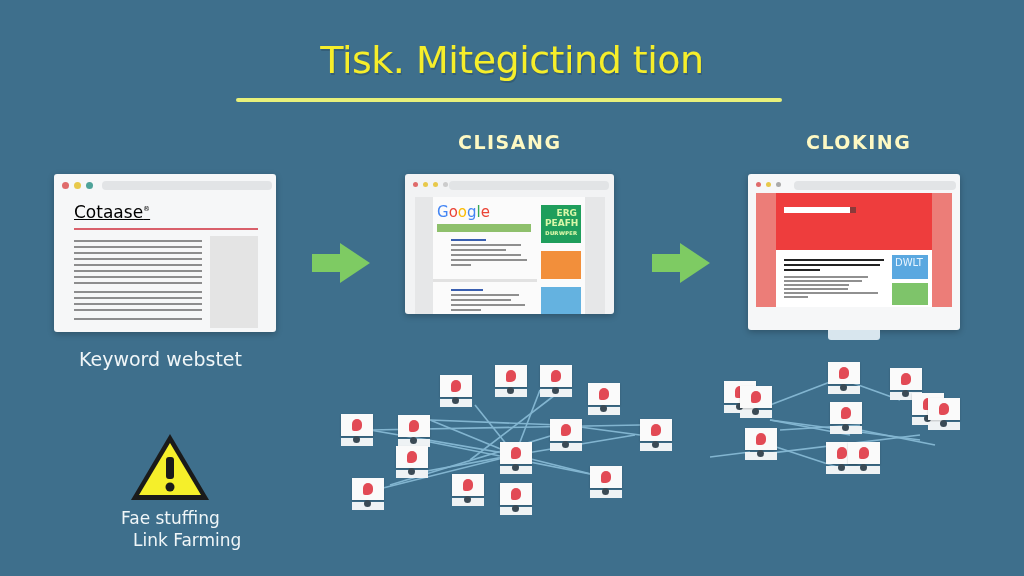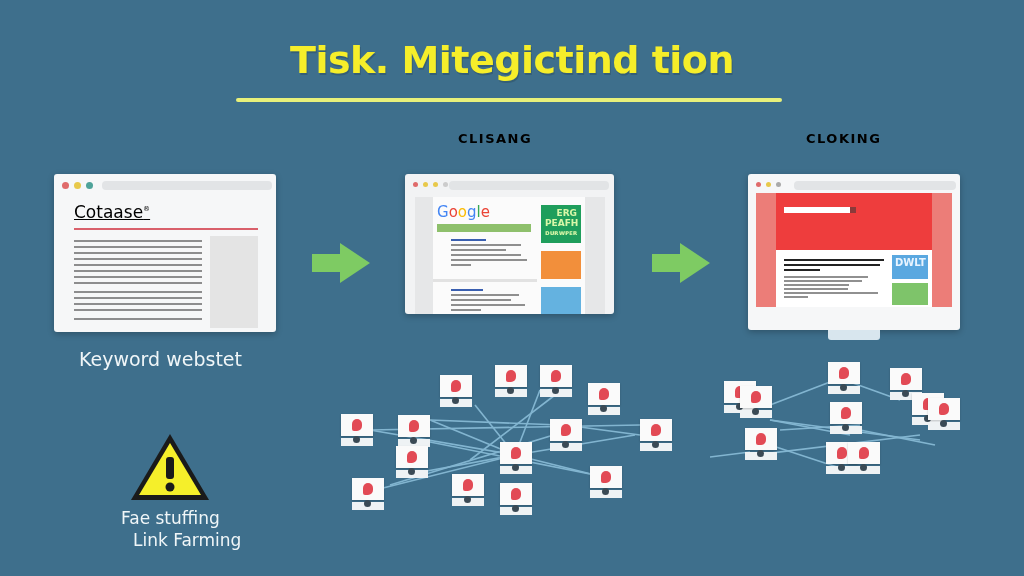--- a/index.html
+++ b/index.html
@@ -5,31 +5,31 @@
   * { box-sizing: border-box; margin: 0; padding: 0; }
   html, body { width: 1024px; height: 576px; overflow: hidden; }
   body {
     background: #3e6f8c;
     font-family: "DejaVu Sans", sans-serif;
     position: relative;
     color: #fff;
   }
   .title {
     position: absolute; left: 0; width: 1024px; top: 38px;
-    text-align: center; font-size: 38px; font-weight: bold;
+    text-align: center; font-size: 38px; font-weight: normal;
     color: #f6ee2a; letter-spacing: -0.5px;
     text-shadow: 1px 2px 0 rgba(0,0,0,0.15);
   }
   .title-rule {
     position: absolute; left: 236px; top: 98px; width: 546px; height: 4px;
     background: #e8f07a; border-radius: 2px;
   }
   .sec-label {
-    position: absolute; font-size: 13px; font-weight: bold; letter-spacing: 1.5px;
-    color: #000000;
+    position: absolute; font-size: 19px; font-weight: bold; letter-spacing: 1.5px;
+    color: #fef9c3;
   }
   .browser {
     position: absolute; background: #f6f7f8; border-radius: 3px;
     box-shadow: 0 2px 6px rgba(0,0,0,0.25);
     overflow: hidden;
   }
   .dots { position: absolute; left: 8px; top: 8px; display: flex; gap: 5px; }
   .dot { width: 7px; height: 7px; border-radius: 50%; }
   .urlbar { position: absolute; height: 9px; background: #e2e4e6; border-radius: 4px; top: 7px; }
   .arrow {
@@ -154,21 +154,21 @@
       <div style="height:2px; background:#222; margin:2px 0"></div>
       <div style="height:2px; background:#222; margin:3px 0; width:96px"></div>
       <div style="height:2px; background:#222; margin:3px 0; width:36px"></div>
       <div class="textline" style="margin:5px 0 2px; width:84px"></div>
       <div class="textline" style="margin:2px 0; width:78px"></div>
       <div class="textline" style="margin:2px 0; width:65px"></div>
       <div class="textline" style="margin:2px 0; width:64px"></div>
       <div class="textline" style="margin:2px 0; width:94px"></div>
       <div class="textline" style="margin:2px 0; width:24px"></div>
     </div>
-    <div style="position:absolute; left:116px; top:62px; width:36px; height:24px; background:#5aa8e0; color:#e8f4ff; font-size:10px; font-weight:bold; padding:2px 3px;">DWLT</div>
+    <div style="position:absolute; left:116px; top:62px; width:36px; height:24px; background:#5aa8e0; color:#e8f4ff; font-size:10px; font-weight:normal; padding:2px 3px;">DWLT</div>
     <div style="position:absolute; left:116px; top:90px; width:36px; height:22px; background:#7ec46a;"></div>
   </div>
 </div>
 <div style="position:absolute; left:828px; top:330px; width:52px; height:10px; background:#d8e6ee; border-radius:0 0 3px 3px;"></div>
 
 <div class="caption" style="left:79px; top:348px;">Keyword webstet</div>
 
 <svg style="position:absolute; left:128px; top:431px;" width="84" height="72" viewBox="0 0 84 72">
   <polygon points="42,3 81,69 3,69" fill="#1a1a1a"></polygon>
   <polygon points="42,12 73,64 11,64" fill="#f5ef2a"></polygon>

